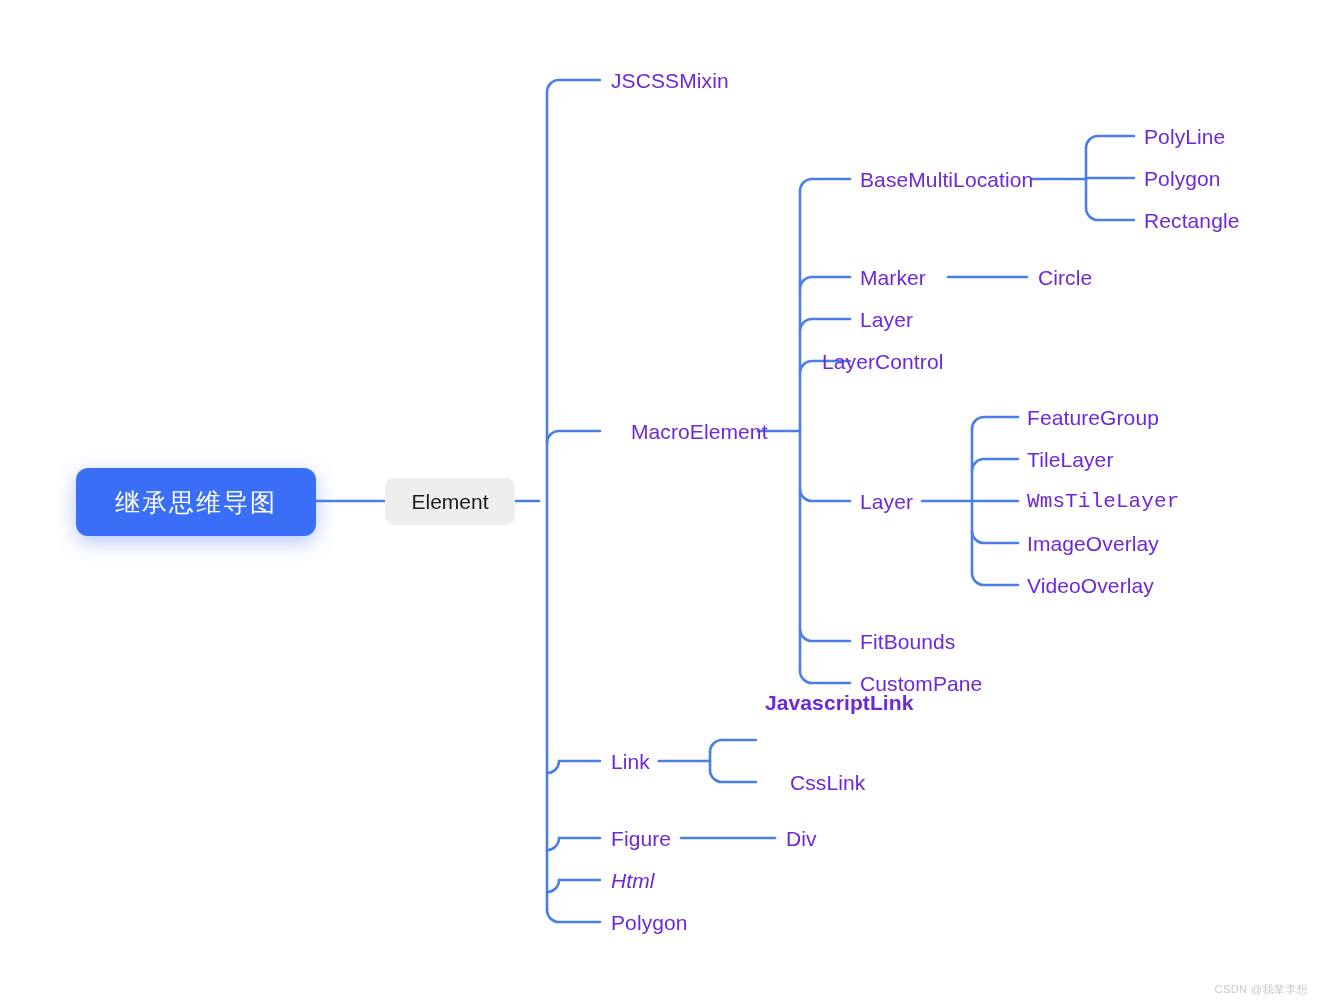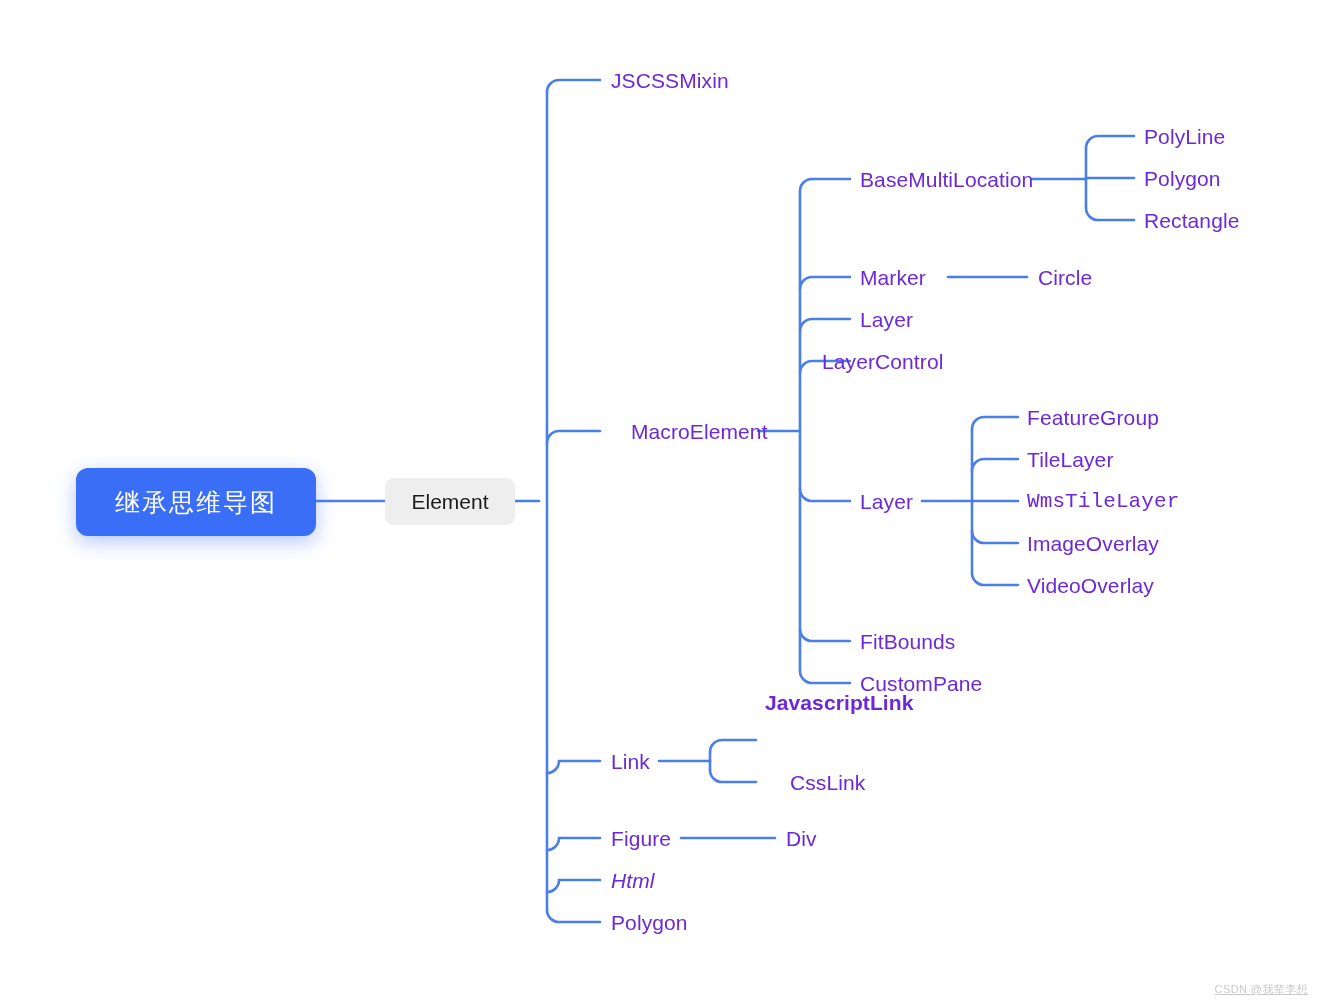--- a/index.html
+++ b/index.html
@@ -53,21 +53,20 @@
     font-size: 21px;
     border-radius: 9px;
   }
   .watermark {
     position: absolute;
     right: 12px;
     bottom: 8px;
     font-size: 11px;
     color: #c9c9c9;
     letter-spacing: 0.4px;
-    text-decoration: underline;
   }
 </style>
 </head>
 <body>
 
 <div id="canvas">
 
   <svg id="wires" viewBox="0 0 1320 1005" xmlns="http://www.w3.org/2000/svg">
     <g fill="none" stroke="#4a7fe8" stroke-width="2.6" stroke-linecap="round">
 

